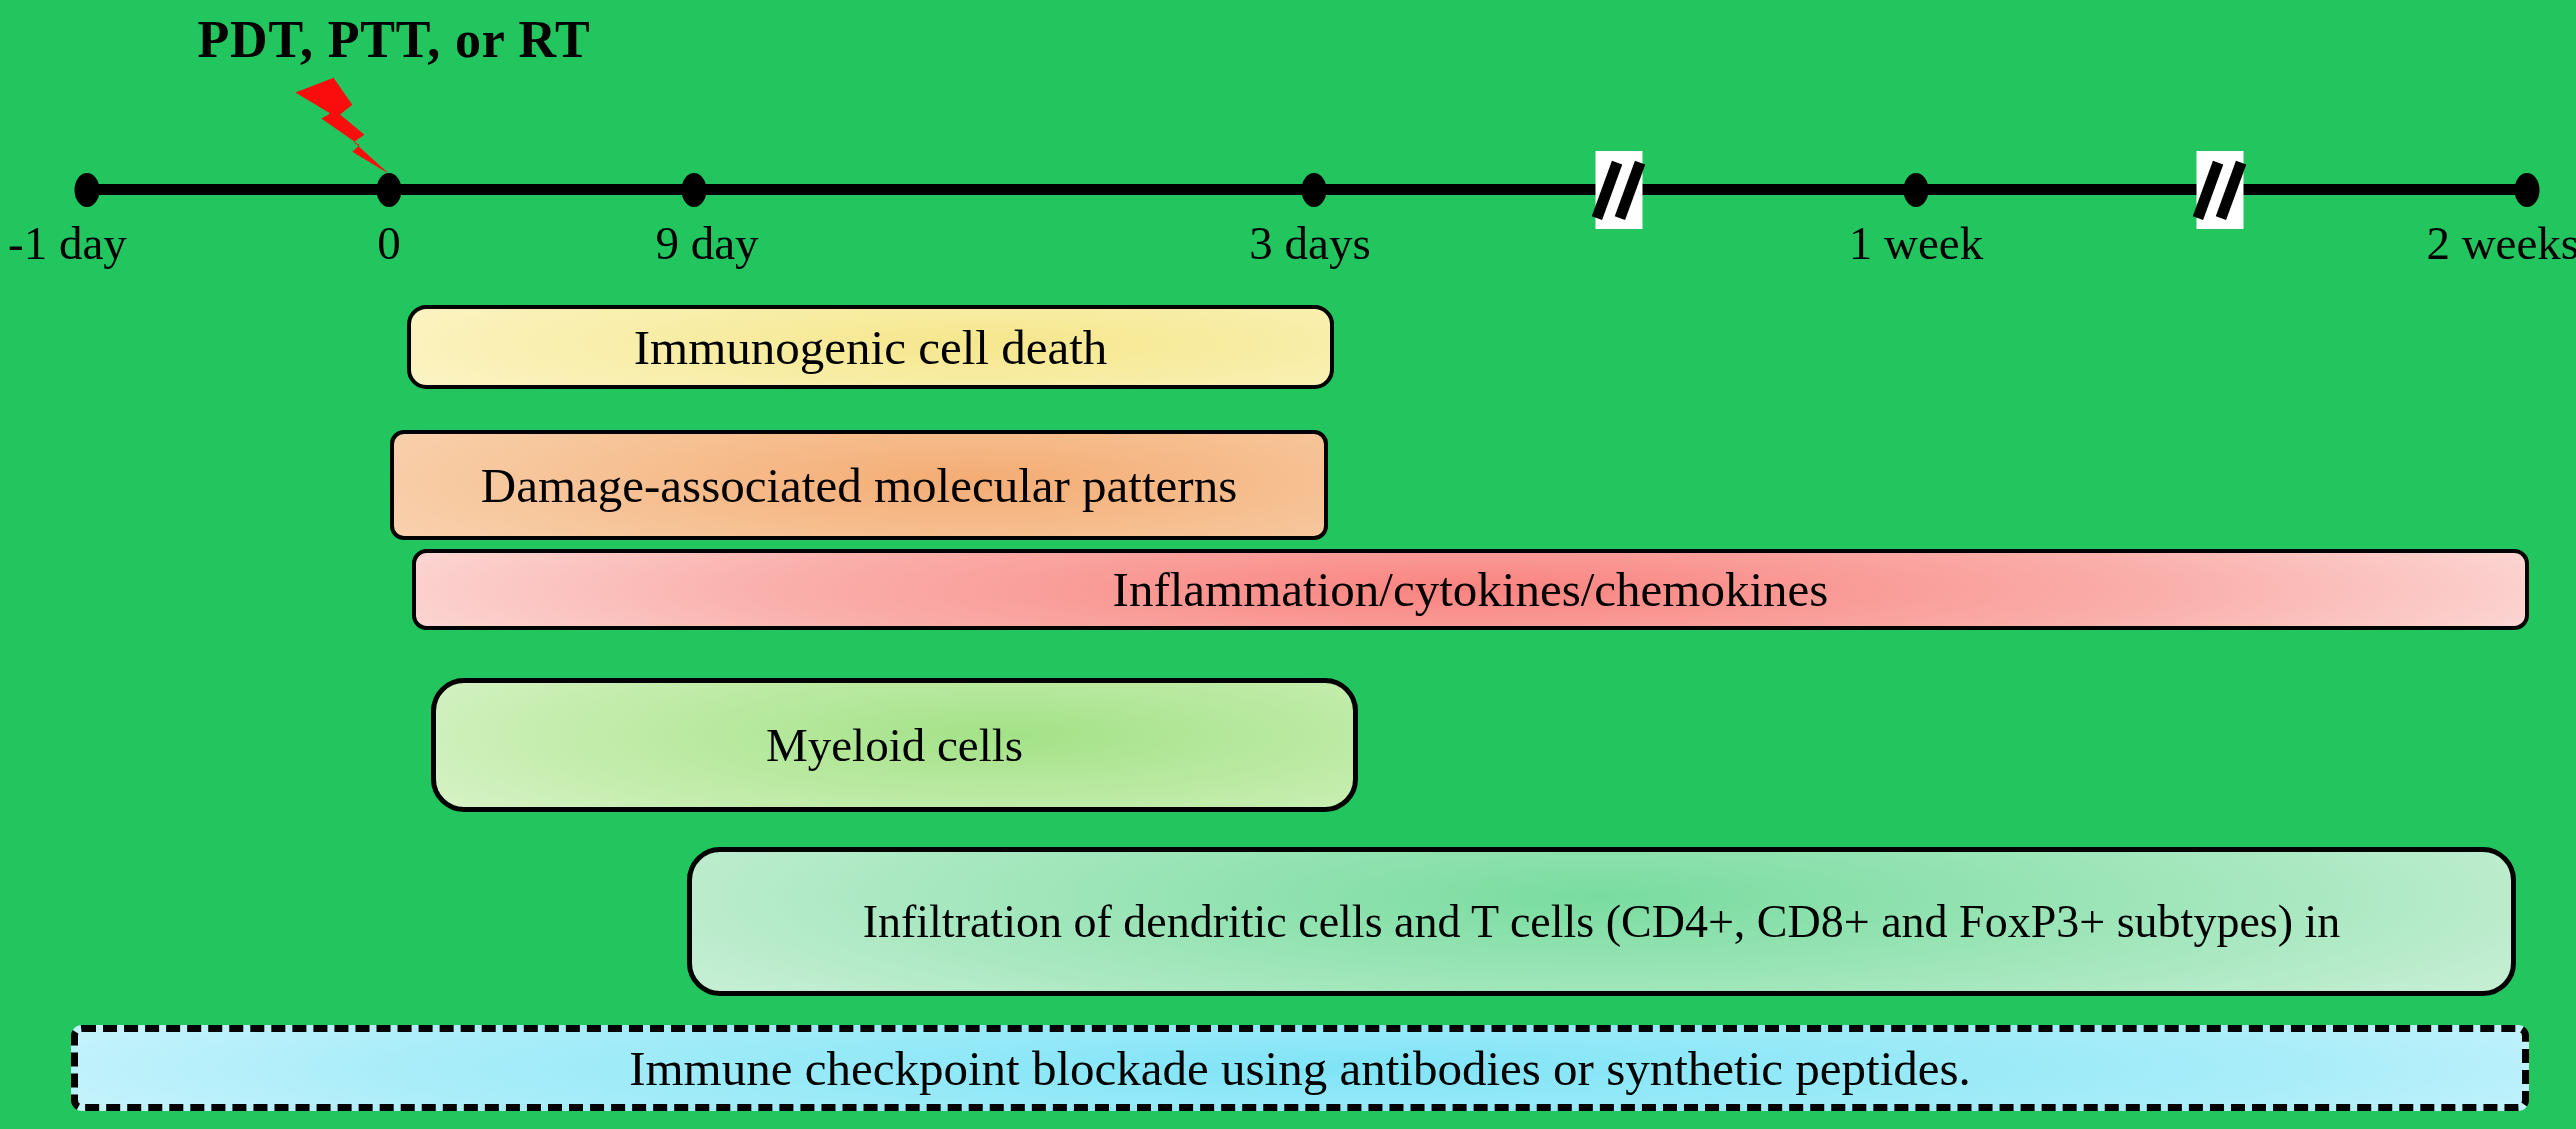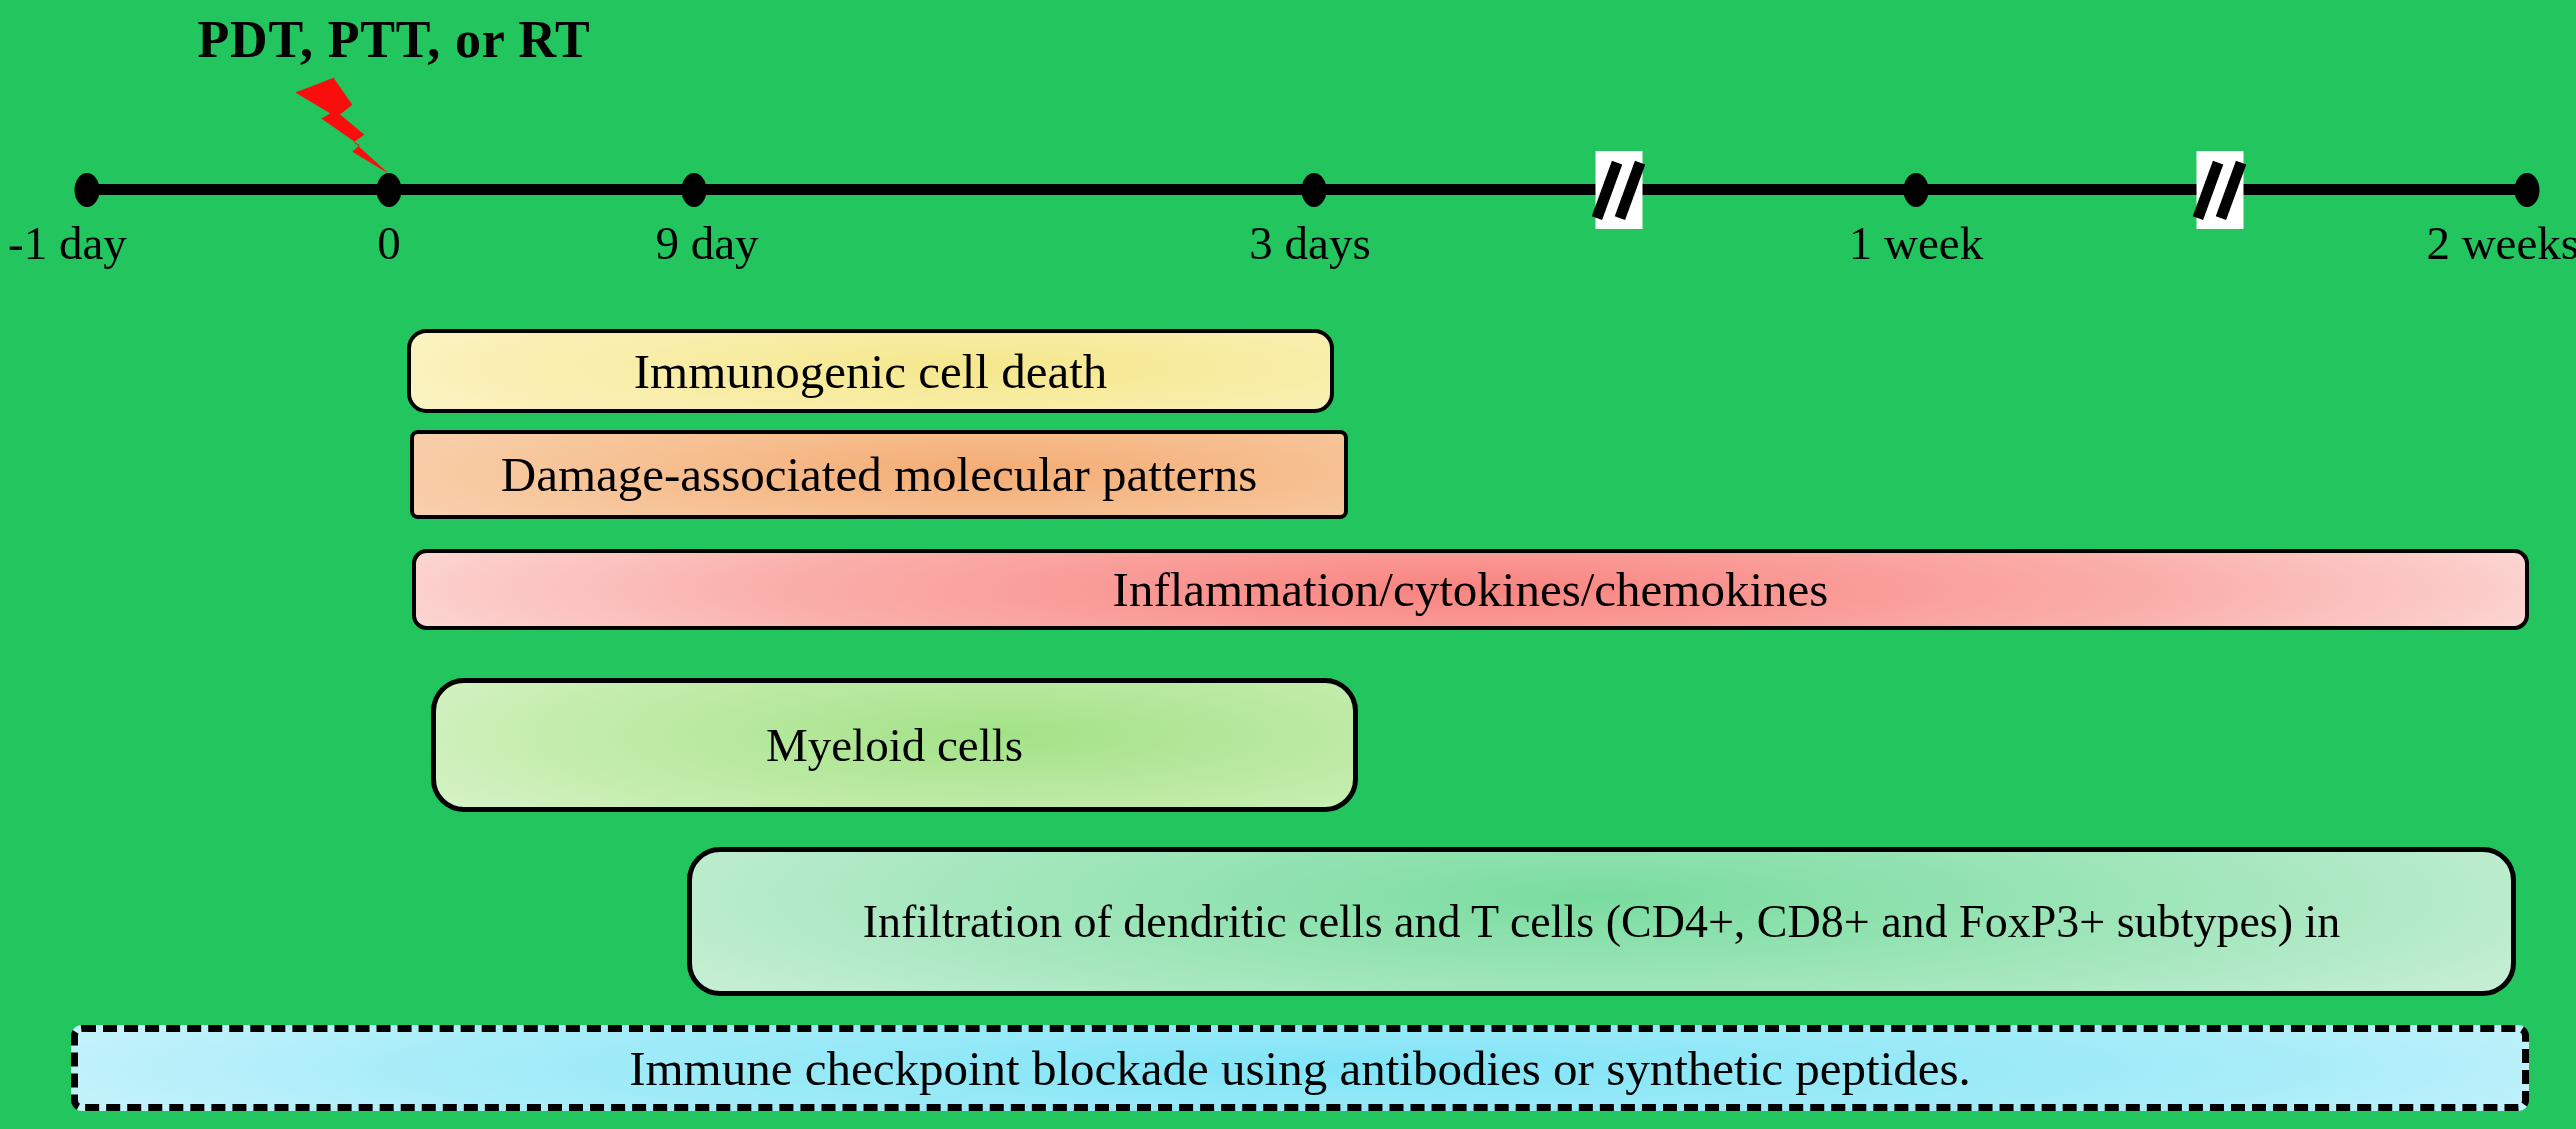--- a/index.html
+++ b/index.html
@@ -55,24 +55,23 @@
     position:absolute;display:flex;flex-direction:column;
     align-items:center;justify-content:center;
     border:4.9px solid #000;box-sizing:border-box;
     text-align:center;white-space:nowrap;
   }
   .box span{display:block;}
   .box1{
     left:407px;top:305px;width:927px;height:84px;border-radius:19.5px;font-size:49px;
     background:radial-gradient(ellipse 95% 150% at 62% 45%,
       var(--box1-core,#F5E78C) 0%, #FAF0B4 55%, var(--box1-edge,#FDF8DC) 100%);
-    margin-top:24px;
   }
   .box2{
-    left:410px;top:430px;width:938px;height:89px;border-radius:8px;font-size:49px;
+    left:390px;top:430px;width:938px;height:110px;border-radius:14px;font-size:49px;
     background:radial-gradient(ellipse 95% 150% at 62% 45%,
       var(--box2-core,#F4AC74) 0%, #F7C89E 55%, var(--box2-edge,#FBDDC4) 100%);
   }
   .box3{
     left:412px;top:549px;width:2117px;height:81px;border-radius:14.7px;font-size:49px;
     background:radial-gradient(ellipse 55% 160% at 50% 50%,
       var(--box3-core,#F9837F) 0%, #FAAFAB 60%, var(--box3-edge,#FCDAD7) 100%);
   }
   .box4{
     left:425px;top:678px;width:927px;height:134px;border-radius:33px;

